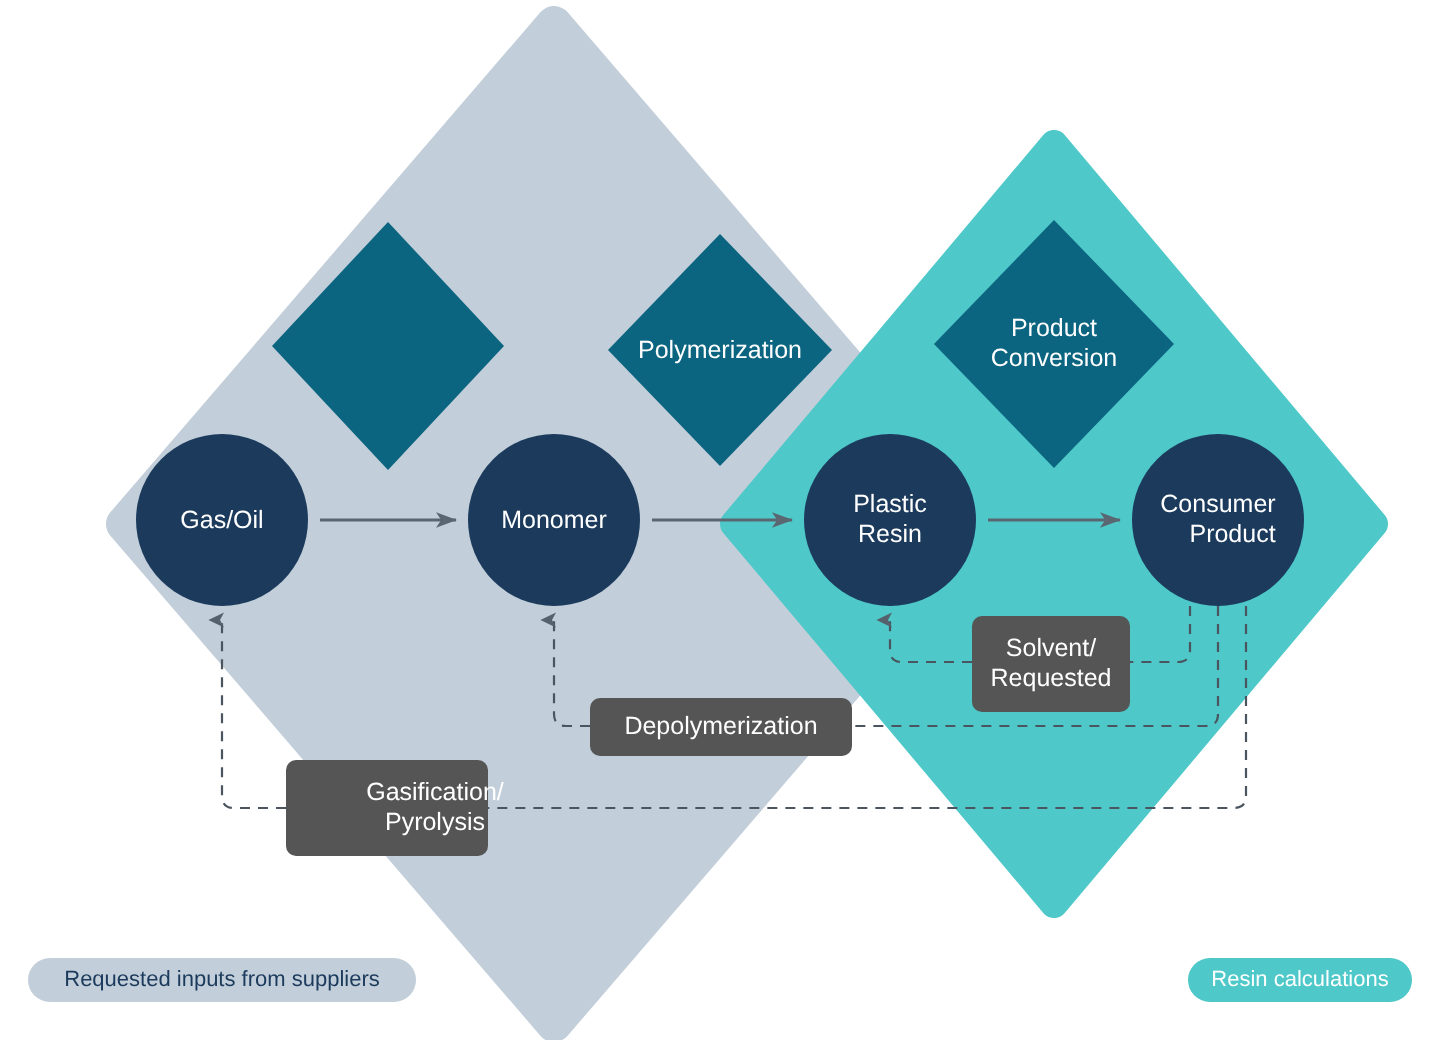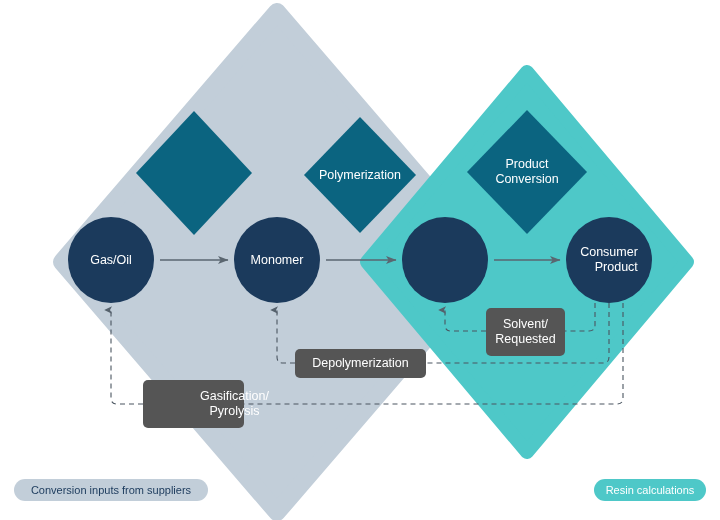--- a/index.html
+++ b/index.html
@@ -87,33 +87,35 @@
   </svg>
 
   <svg class="layer" viewBox="0 0 720 520">
     <rect x="295" y="349" width="131" height="29" rx="5" fill="#555555"></rect>
     <rect x="143" y="380" width="101" height="48" rx="5" fill="#555555"></rect>
     <rect x="486" y="308" width="79" height="48" rx="5" fill="#555555"></rect>
   </svg>
 
   <div class="node-text circle-label" style="left:68px;top:238px;width:86px;height:44px;">Gas/Oil</div>
   <div class="node-text circle-label" style="left:234px;top:238px;width:86px;height:44px;">Monomer</div>
+  <div class="node-text circle-label" style="left:402px;top:238px;width:86px;height:44px;white-space:pre-line;">Plastic
+Resin</div>
   <div class="node-text circle-label" style="left:566px;top:238px;width:86px;height:44px;white-space:pre-line;text-align:right;">Consumer
 Product</div>
 
   <div class="node-text diamond-label" style="left:304px;top:163px;width:112px;height:24px;">Polymerization</div>
   <div class="node-text diamond-label" style="left:472px;top:152px;width:110px;height:40px;white-space:pre-line;">Product
 Conversion</div>
 
   <div class="node-text box-label" style="left:295px;top:349px;width:131px;height:29px;">Depolymerization</div>
-  <div class="node-text box-label" style="left:153px;top:380px;width:91px;height:48px;white-space:pre-line;padding-left:36px;">Gasification/
+  <div class="node-text box-label" style="left:136px;top:380px;width:91px;height:48px;white-space:pre-line;padding-left:36px;">Gasification/
 Pyrolysis</div>
   <div class="node-text box-label" style="left:486px;top:308px;width:79px;height:48px;white-space:pre-line;">Solvent/
 Requested</div>
 
   <div class="pill pill-suppliers" style="left:14px;top:479px;width:194px;height:22px;">
-    <span>Conversion inputs from suppliers</span>
+    <span>Requested inputs from suppliers</span>
   </div>
   <div class="pill pill-direct" style="left:594px;top:479px;width:112px;height:22px;">
     <span>Resin calculations</span>
   </div>
 
 </div>
 
 </body></html>

